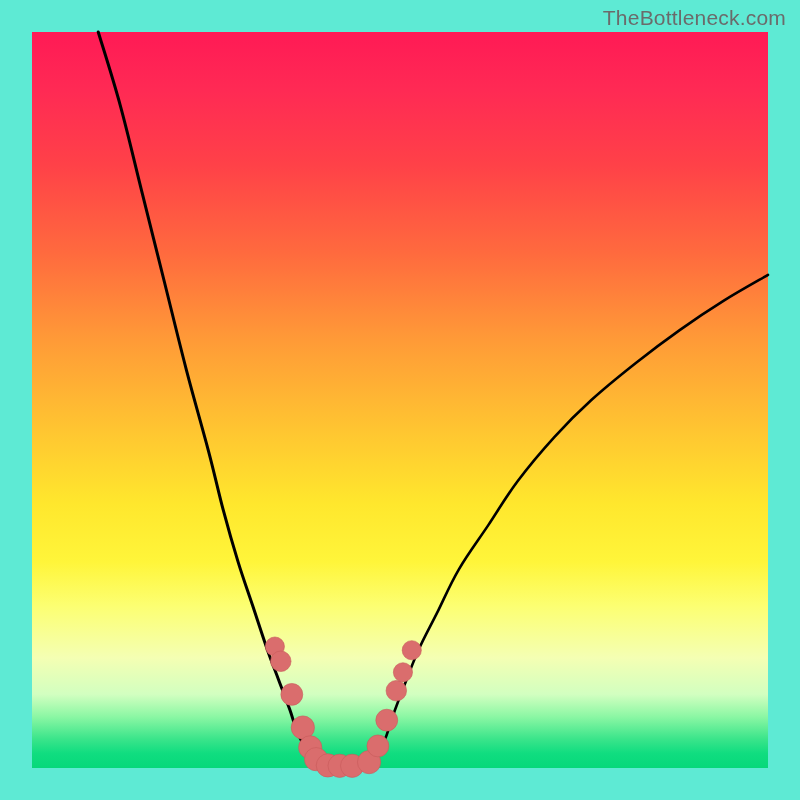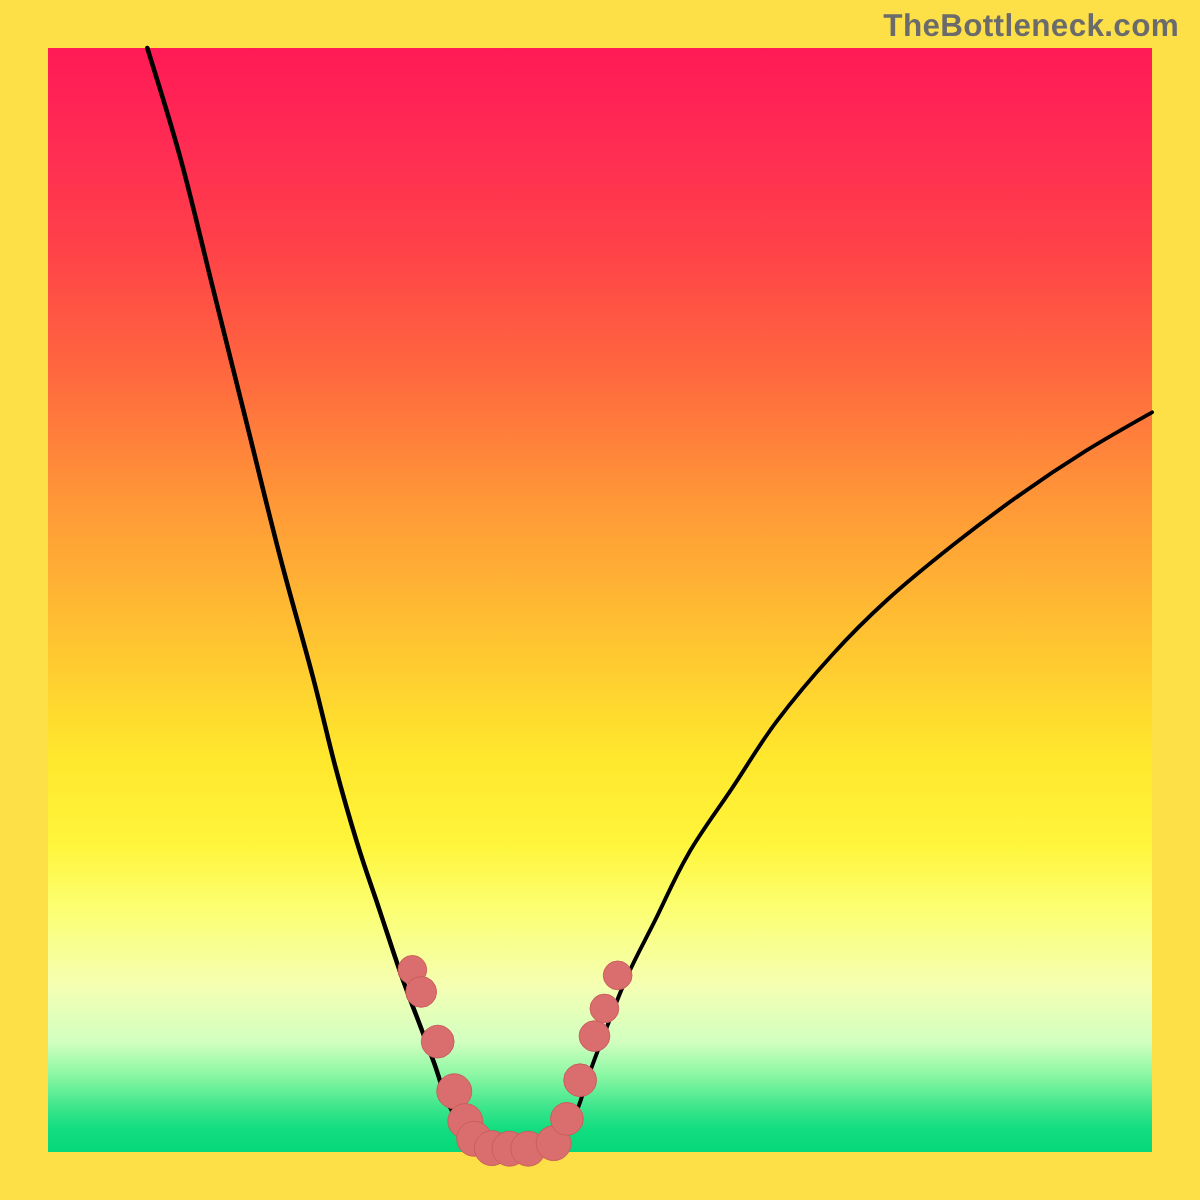--- a/index.html
+++ b/index.html
@@ -10,22 +10,21 @@
     background: #000;
     overflow: hidden;
     font-family: Arial, Helvetica, sans-serif;
   }
   .frame {
     position: absolute;
     left: 0;
     top: 0;
     width: 800px;
     height: 800px;
-    background: #fde047;
-    font-weight: bold;
+    background: #5eead4;
   }
   .plot-area {
     position: absolute;
     left: 32px;
     top: 32px;
     width: 736px;
     height: 736px;
     
     background: linear-gradient(to bottom,
       #ff1a55 0%,

